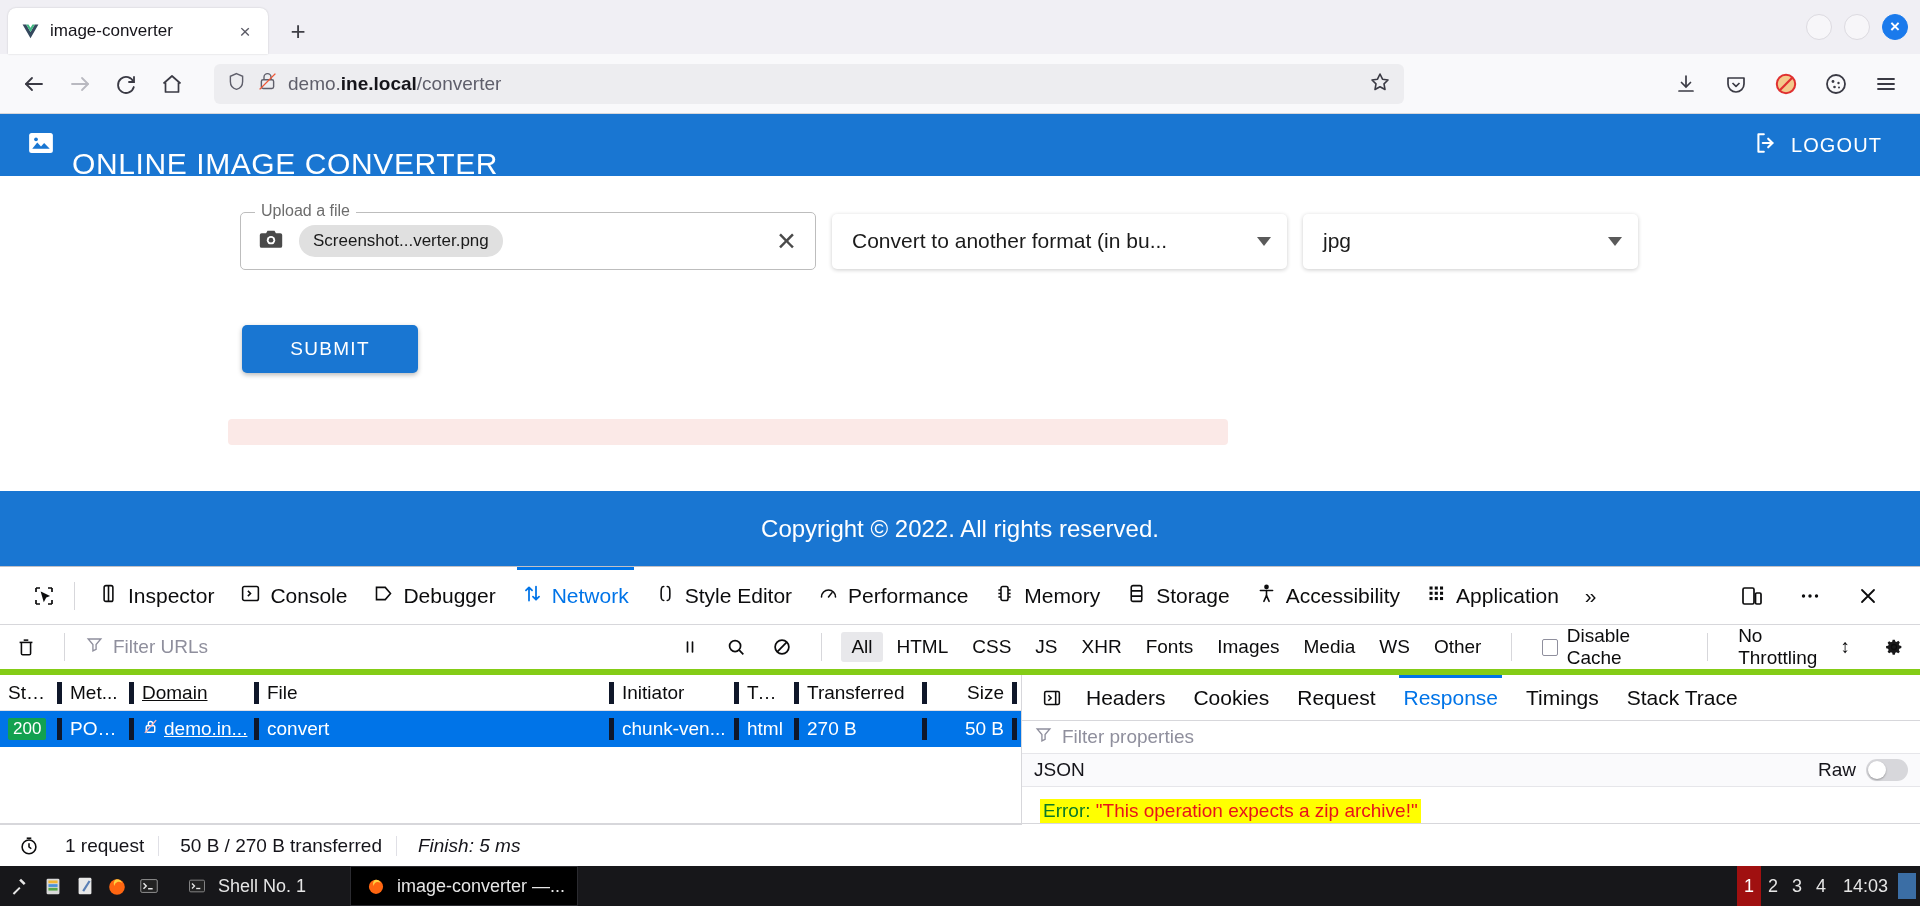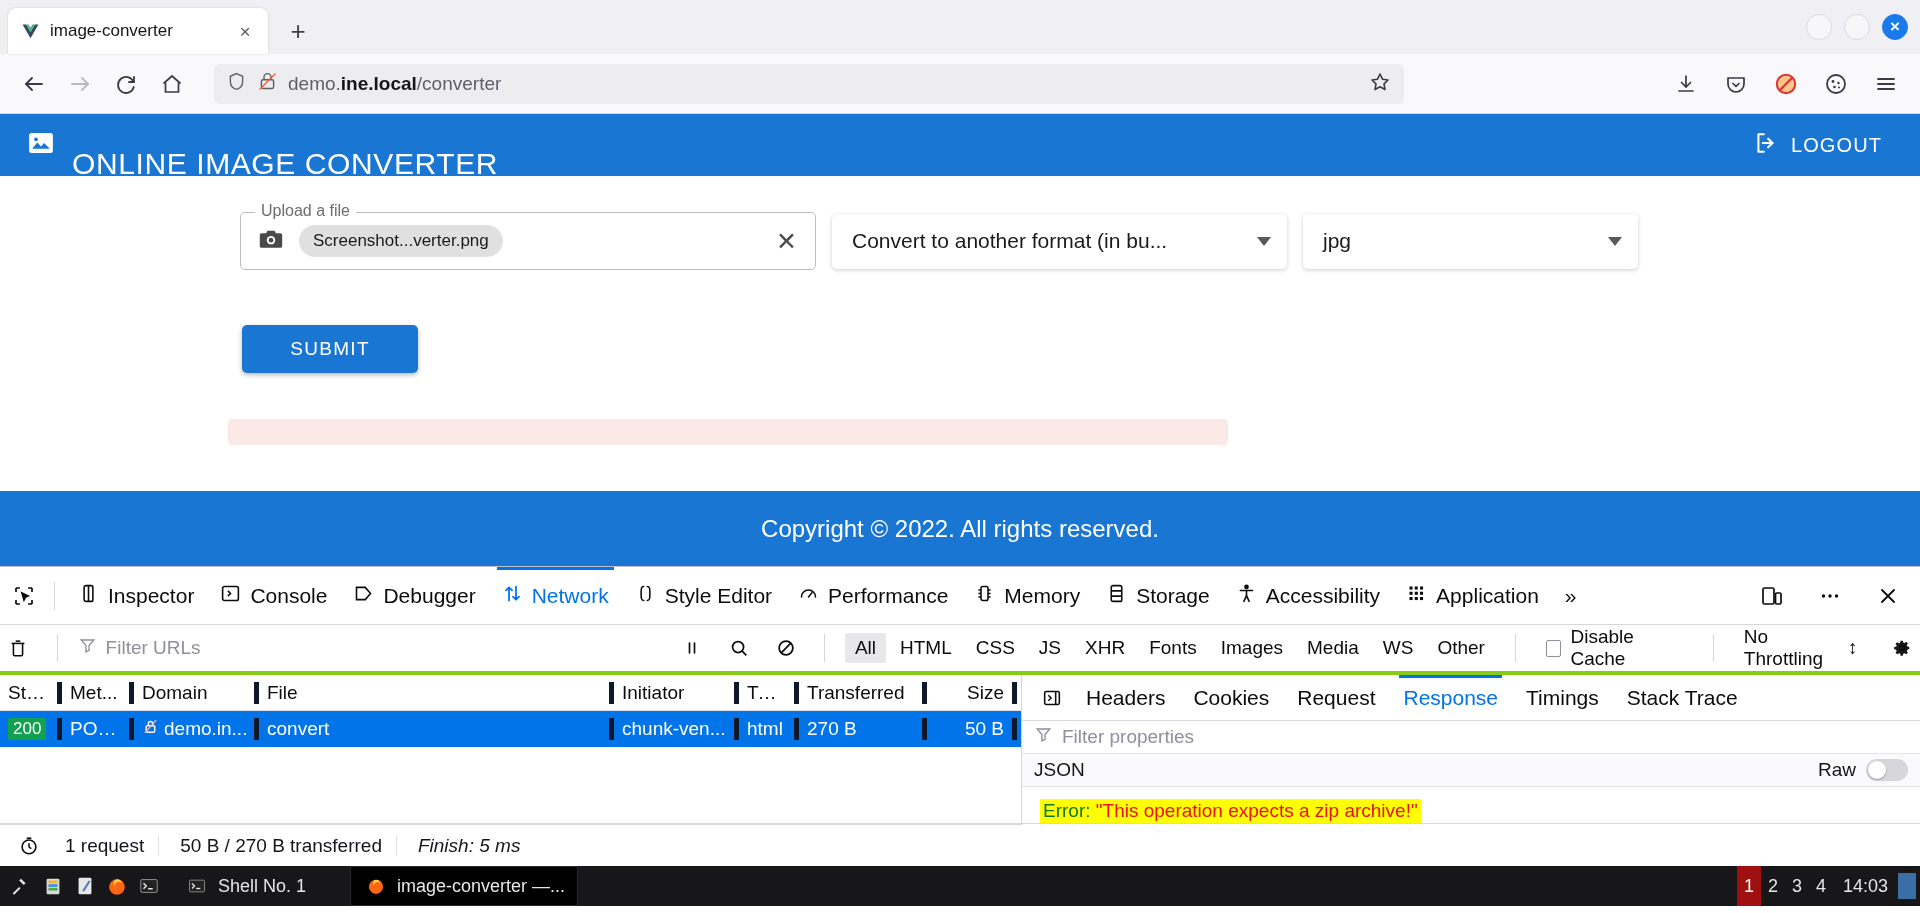--- a/index.html
+++ b/index.html
@@ -80,39 +80,39 @@
   }
   .alertbar { margin:46px 0 0 228px; width:1000px; height:26px; background:#fbe9e7; border-radius:4px; }
 
   .footer {
     position:absolute; left:0; right:0; bottom:0; height:75px; background:#1976d2;
     display:flex; align-items:center; justify-content:center; color:#fff; font-size:24px;
   }
 
   
   .devtools { background:#fff; border-top:1px solid #c0c0c6; height:300px; display:flex; flex-direction:column; }
-  .dt-toolbar { height:58px; display:flex; align-items:center; padding:0 4px; gap:0; border-bottom:1px solid #d7d7db; background:#fff;}
+  .dt-toolbar { height:58px; display:flex; align-items:center; padding:0 24px; gap:0; border-bottom:1px solid #d7d7db; background:#fff;}
   .dt-tab { display:flex; align-items:center; gap:9px; padding:0 13px; height:58px; font-size:21px; color:#0c0c0d; position:relative; }
   .dt-tab.active { color:#0074e8; }
   .dt-tab.active:after { content:""; position:absolute; left:8px; right:8px; top:0; height:3px; background:#0074e8; }
   .dt-sep { width:1px; height:28px; background:#d7d7db; margin:0 10px; }
   .dt-right { margin-left:auto; display:flex; align-items:center; gap:18px; padding-right:8px; }
 
-  .net-toolbar { height:50px; display:flex; align-items:center; padding:0 0; border-bottom:4px solid #84cc16; gap:10px; background:#fff;}
+  .net-toolbar { height:50px; display:flex; align-items:center; padding:0 8px; border-bottom:6px solid #84cc16; gap:10px; background:#fff;}
   .filterbox { display:flex; align-items:center; gap:9px; width:640px; color:#8f8f9d; font-size:19px; }
   .pillgroup { display:flex; align-items:center; gap:4px; }
   .pill { padding:4px 10px; font-size:19px; color:#0c0c0d; border-radius:3px; }
   .pill.on { background:#e8e8eb; }
   .chk { width:17px; height:17px; border:1.6px solid #8f8f9d; border-radius:2px; display:inline-block; }
 
   .dt-body { flex:1; display:flex; min-height:0; }
   .net-left { width:1022px; border-right:1px solid #d7d7db; display:flex; flex-direction:column; }
   .net-head { height:36px; display:flex; align-items:center; font-size:19px; color:#0c0c0d; background:#fff; border-bottom:1px solid #e0e0e6; }
   .net-head > div, .net-row > div { padding:0 8px; border-right:5px solid #0f172a; overflow:hidden; white-space:nowrap; text-overflow:ellipsis; }
-  .c-status{width:62px;} .c-method{width:72px;} .c-domain{width:125px;} .c-file{width:355px;}
+  .c-status{width:62px;} .c-method{width:72px;} .c-domain{width:125px;text-decoration:underline;} .c-file{width:355px;}
   .c-init{width:125px;} .c-type{width:60px;} .c-transfer{width:128px;} .c-size{width:90px; text-align:right;}
   .net-row { height:36px; display:flex; align-items:center; font-size:19px; background:#0074e8; color:#fff; }
   .net-row .c-status { display:flex; align-items:center; }
   .statusbadge { background:#12a150; color:#fff; padding:1px 5px; border-radius:2px; font-size:17px; }
   .net-rows-fill { flex:1; background:#fff; }
 
   .net-right { flex:1; display:flex; flex-direction:column; min-width:0; }
   .resp-tabs { height:46px; display:flex; align-items:center; gap:0; border-bottom:1px solid #d7d7db; padding-left:10px; }
   .rtab { padding:0 14px; height:46px; display:flex; align-items:center; font-size:21px; color:#0c0c0d; position:relative; }
   .rtab.active { color:#0074e8; }

